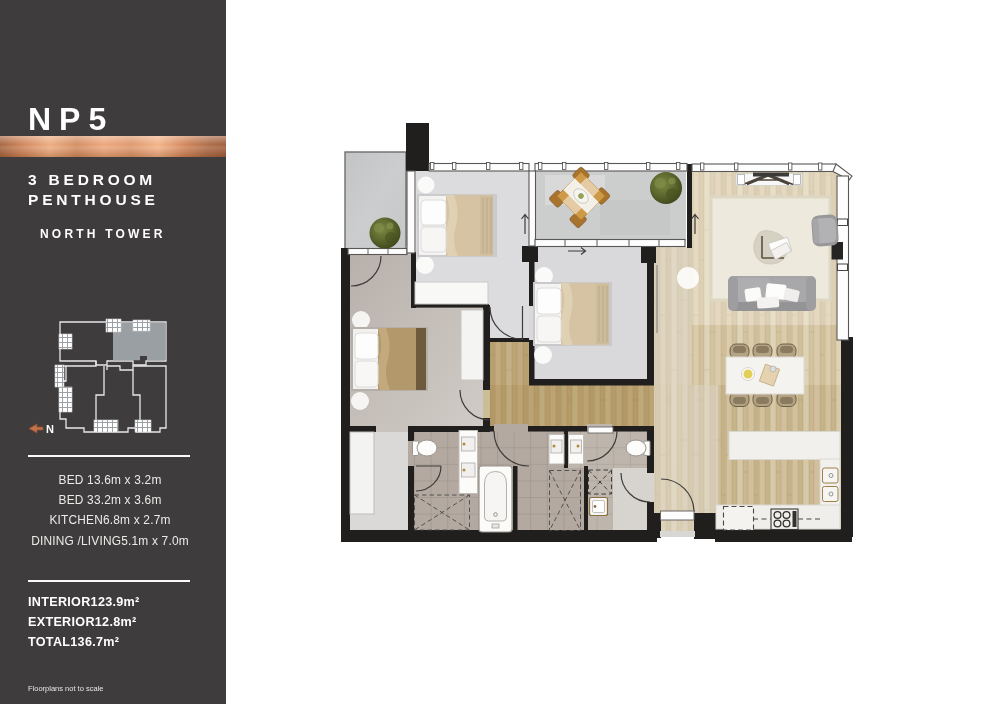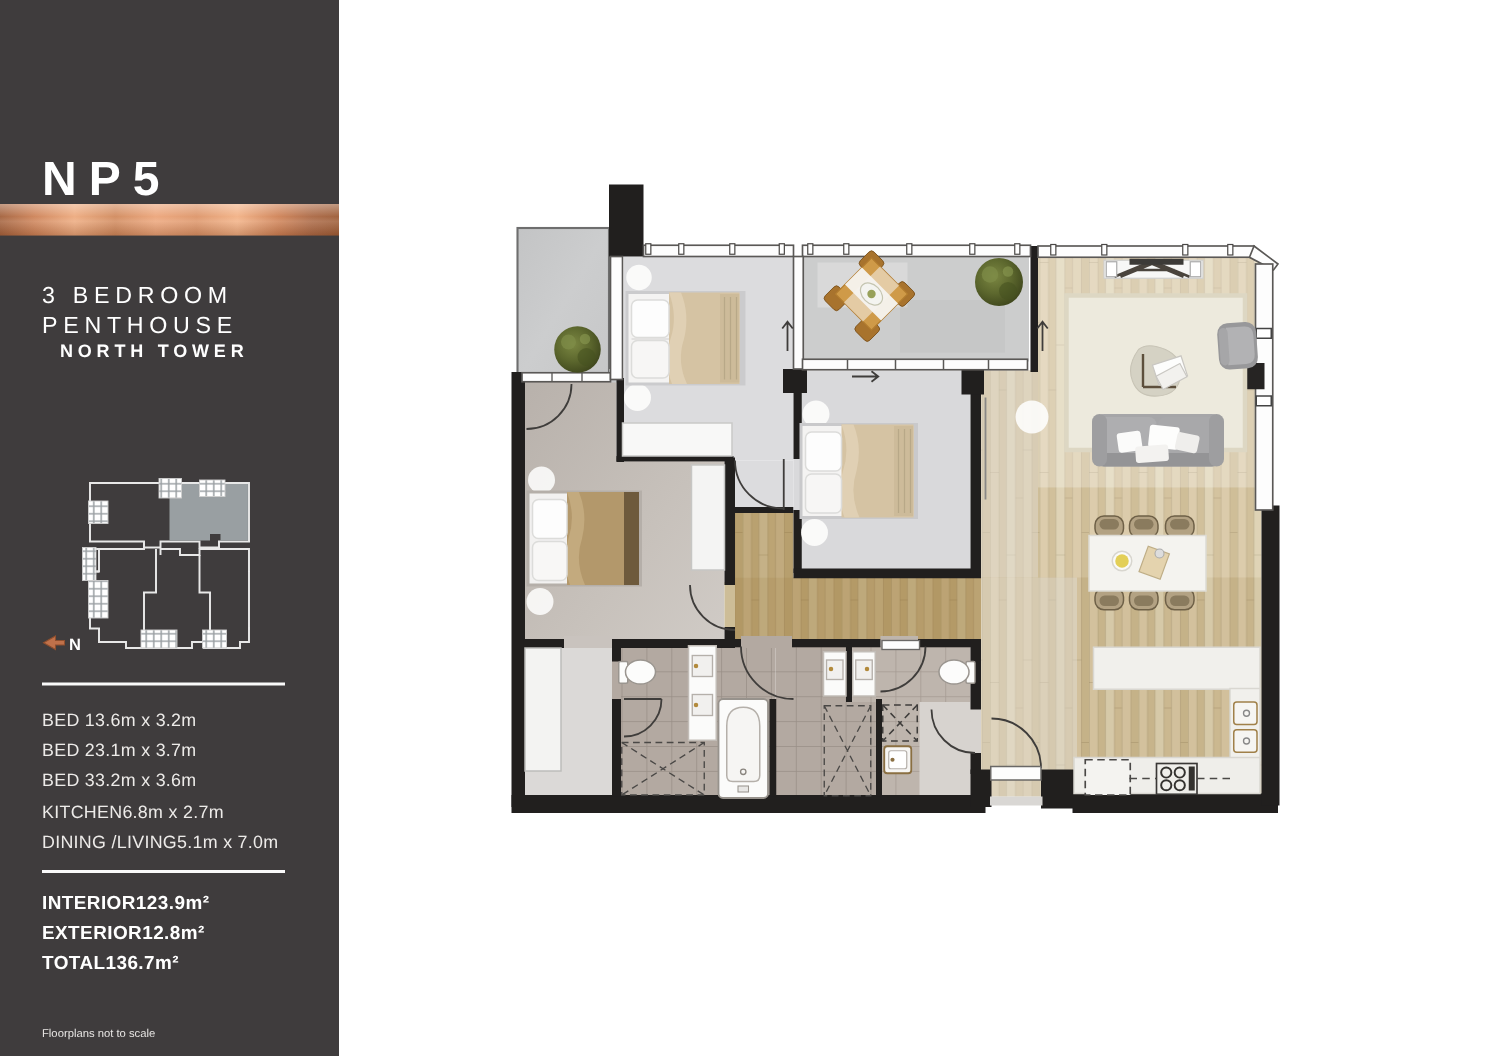--- a/index.html
+++ b/index.html
@@ -2,25 +2,25 @@
 <html><head>
 <meta charset="utf-8">
 <style>
 html,body{margin:0;padding:0}
 body{width:997px;height:704px;position:relative;background:#fff;font-family:"Liberation Sans",sans-serif;overflow:hidden}
 .sidebar{position:absolute;left:0;top:0;width:226px;height:704px;background:#3f3c3d}
 .np5{position:absolute;left:28px;top:101px;font-size:32px;font-weight:bold;letter-spacing:8px;color:#fff}
 .copper{position:absolute;left:0;top:136px;width:226px;height:21px;
 background:linear-gradient(90deg,#a3613c 0%,#cd8257 10%,#edaa7e 22%,#d18a5d 34%,#eca57a 46%,#dd9569 58%,#f2b185 70%,#cf8256 82%,#ab6844 92%,#9c5b35 100%)}
 .copper:after{content:"";position:absolute;inset:0;background:linear-gradient(180deg,rgba(255,255,255,.38),rgba(255,255,255,.05) 40%,rgba(255,255,255,.15) 55%,rgba(90,40,15,.22) 100%)}
-.h2{position:absolute;left:28px;top:188px;font-size:15.5px;font-weight:normal;letter-spacing:3.8px;line-height:20px;color:#fff}
+.h2{position:absolute;left:28px;top:170px;font-size:15.5px;font-weight:bold;letter-spacing:3.8px;line-height:20px;color:#fff}
 .h3{position:absolute;left:40px;top:227px;font-size:12px;font-weight:bold;letter-spacing:3.2px;color:#fff}
 .sep{position:absolute;left:28px;width:162px;height:2px;background:#fafafa}
 .dims{position:absolute;left:28px;top:470px;width:164px;font-size:11.9px;color:#edebe9;letter-spacing:.2px}
-.dims .row{display:flex;justify-content:flex-start;height:20.2px;line-height:20.2px;white-space:nowrap}
+.dims .row{display:flex;justify-content:center;height:20.2px;line-height:20.2px;white-space:nowrap}
 .tots{position:absolute;left:28px;top:592px;width:164px;font-size:12.6px;font-weight:bold;color:#fff;letter-spacing:.3px}
 .tots .row{display:flex;height:20.2px;line-height:20.2px;white-space:nowrap}
 .foot{position:absolute;left:28px;top:684px;font-size:7.5px;color:#e8e6e4}
 svg.plan{position:absolute;left:0;top:0}
 </style>
 </head>
 <body>
 
 <div class="sidebar"></div>
 
@@ -31,24 +31,20 @@
 <div class="h2">3 BEDROOM<br>PENTHOUSE</div>
 
 <div class="h3">NORTH TOWER</div>
 
 <div class="sep" style="top:455px"></div>
 
 <div class="dims">
 <div class="row">
       <span>BED 1</span>
       <span>3.6m x 3.2m</span>
-    </div>
-<div class="row">
-      <span>BED 2</span>
-      <span>3.1m x 3.7m</span>
     </div>
 <div class="row">
       <span>BED 3</span>
       <span>3.2m x 3.6m</span>
     </div>
 <div class="row">
       <span>KITCHEN</span>
       <span>6.8m x 2.7m</span>
     </div>
 <div class="row">

